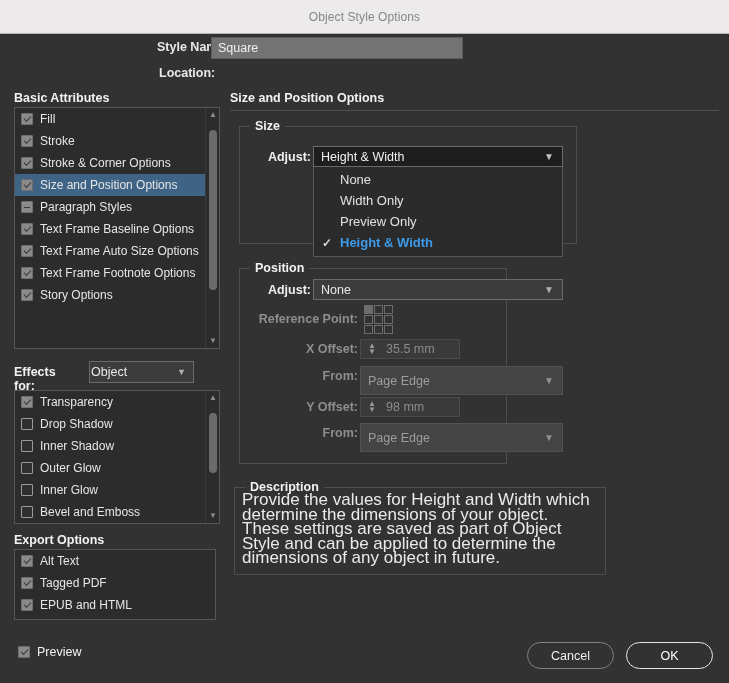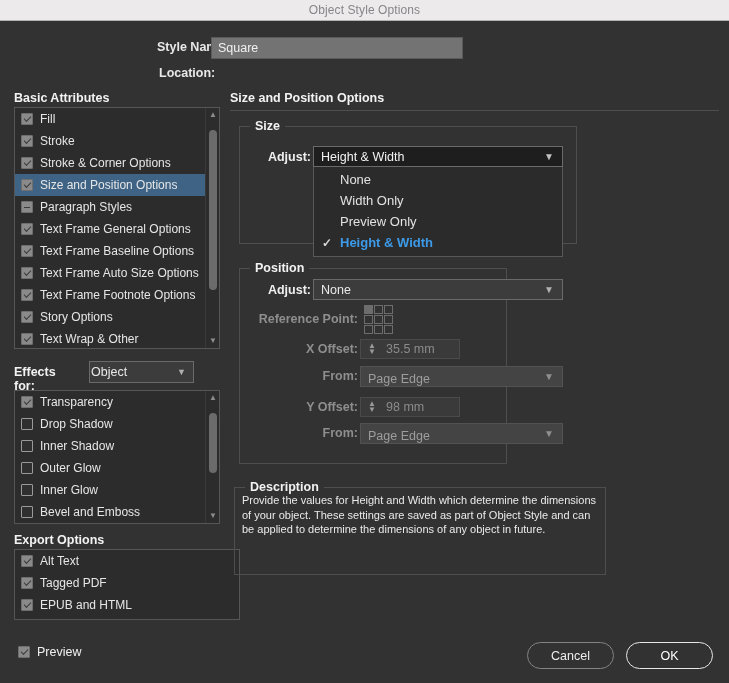--- a/index.html
+++ b/index.html
@@ -12,21 +12,21 @@
 
   .dialog {
     position: relative;
     width: 729px; height: 683px;
     background: #323232;
   }
 
   
   .titlebar {
     position: absolute; left: 0; top: 0;
-    width: 729px; height: 21px;
+    width: 729px; height: 34px;
     background: #eceaea;
     border-bottom: 1px solid #b5b3b3;
     display: flex; align-items: center; justify-content: center;
   }
   .titlebar-text {
     font-size: 12px; color: #86868a; letter-spacing: .1px;
   }
 
   
   .style-name-row {
@@ -158,21 +158,21 @@
     font-size: 9px; color: #b0b0b0;
   }
   #effects-for-combo {
     position: absolute; left: 75px; top: 0;
     width: 105px; height: 22px;
   }
 
   #effects-list { left: 14px; top: 390px; width: 206px; height: 134px; }
 
   #export-options-title { left: 14px; top: 533px; }
-  #export-options-list { left: 14px; top: 549px; width: 226px; height: 71px; border: 1px solid #565656; }
+  #export-options-list { left: 14px; top: 549px; width: 202px; height: 71px; border: 1px solid #565656; }
 
   .preview-row {
     position: absolute; left: 18px; top: 645px;
     display: flex; align-items: center;
     font-size: 12.5px; color: #f0f0f0;
   }
 
   
   #size-position-title { left: 230px; top: 91px; }
   .hrule {
@@ -292,41 +292,41 @@
     transform: translateY(-50%);
     display: flex; flex-direction: column;
     line-height: 6px;
     color: #9a9a9a; font-size: 8px;
   }
   #x-offset-field { left: 360px; top: 339px; width: 100px; }
   #y-offset-field { left: 360px; top: 397px; width: 100px; }
 
   .combo-dim {
     position: absolute;
-    height: 21px;
+    height: 29px;
     background: #444444;
     border: 1px solid #525252;
     color: #9d9d9d;
     font-size: 12.5px;
-    display: flex; align-items: flex-end;
+    display: flex; align-items: center;
     padding-left: 7px;
   }
   .combo-dim .chev {
     position: absolute; right: 8px; top: 50%;
     transform: translateY(-55%);
     font-size: 10px; color: #8f8f8f;
   }
   #x-from-combo { left: 360px; top: 366px; width: 203px; }
   #y-from-combo { left: 360px; top: 423px; width: 203px; }
 
   .description-text {
     position: absolute;
     left: 242px; top: 493px;
     width: 356px;
-    font-size: 11px;
+    font-size: 17px;
     color: #eaeaea;
     line-height: 14.5px;
   }
 
   
   .btn {
     position: absolute;
     height: 27px;
     border-radius: 14px;
     background: #323232;
@@ -380,41 +380,33 @@
         <div class="list-item selected">
           <span class="cbx checked"></span>
           <span>Size and Position Options</span>
         </div>
         <div class="list-item">
           <span class="cbx mixed"></span>
           <span>Paragraph Styles</span>
         </div>
         <div class="list-item">
           <span class="cbx checked"></span>
-          <span>Text Frame General Options</span>
-        </div>
-        <div class="list-item">
-          <span class="cbx checked"></span>
           <span>Text Frame Baseline Options</span>
         </div>
         <div class="list-item">
           <span class="cbx checked"></span>
           <span>Text Frame Auto Size Options</span>
         </div>
         <div class="list-item">
           <span class="cbx checked"></span>
           <span>Text Frame Footnote Options</span>
         </div>
         <div class="list-item">
           <span class="cbx checked"></span>
           <span>Story Options</span>
-        </div>
-        <div class="list-item">
-          <span class="cbx checked"></span>
-          <span>Text Wrap &amp; Other</span>
         </div>
       </div>
     <div class="scrollbar">
       <div class="sb-arrow up">▲</div>
       <div class="sb-thumb" style="top:22px;height:160px;"></div>
       <div class="sb-arrow down">▼</div>
     </div>
   </div>
 
   <div class="effects-for-row">

